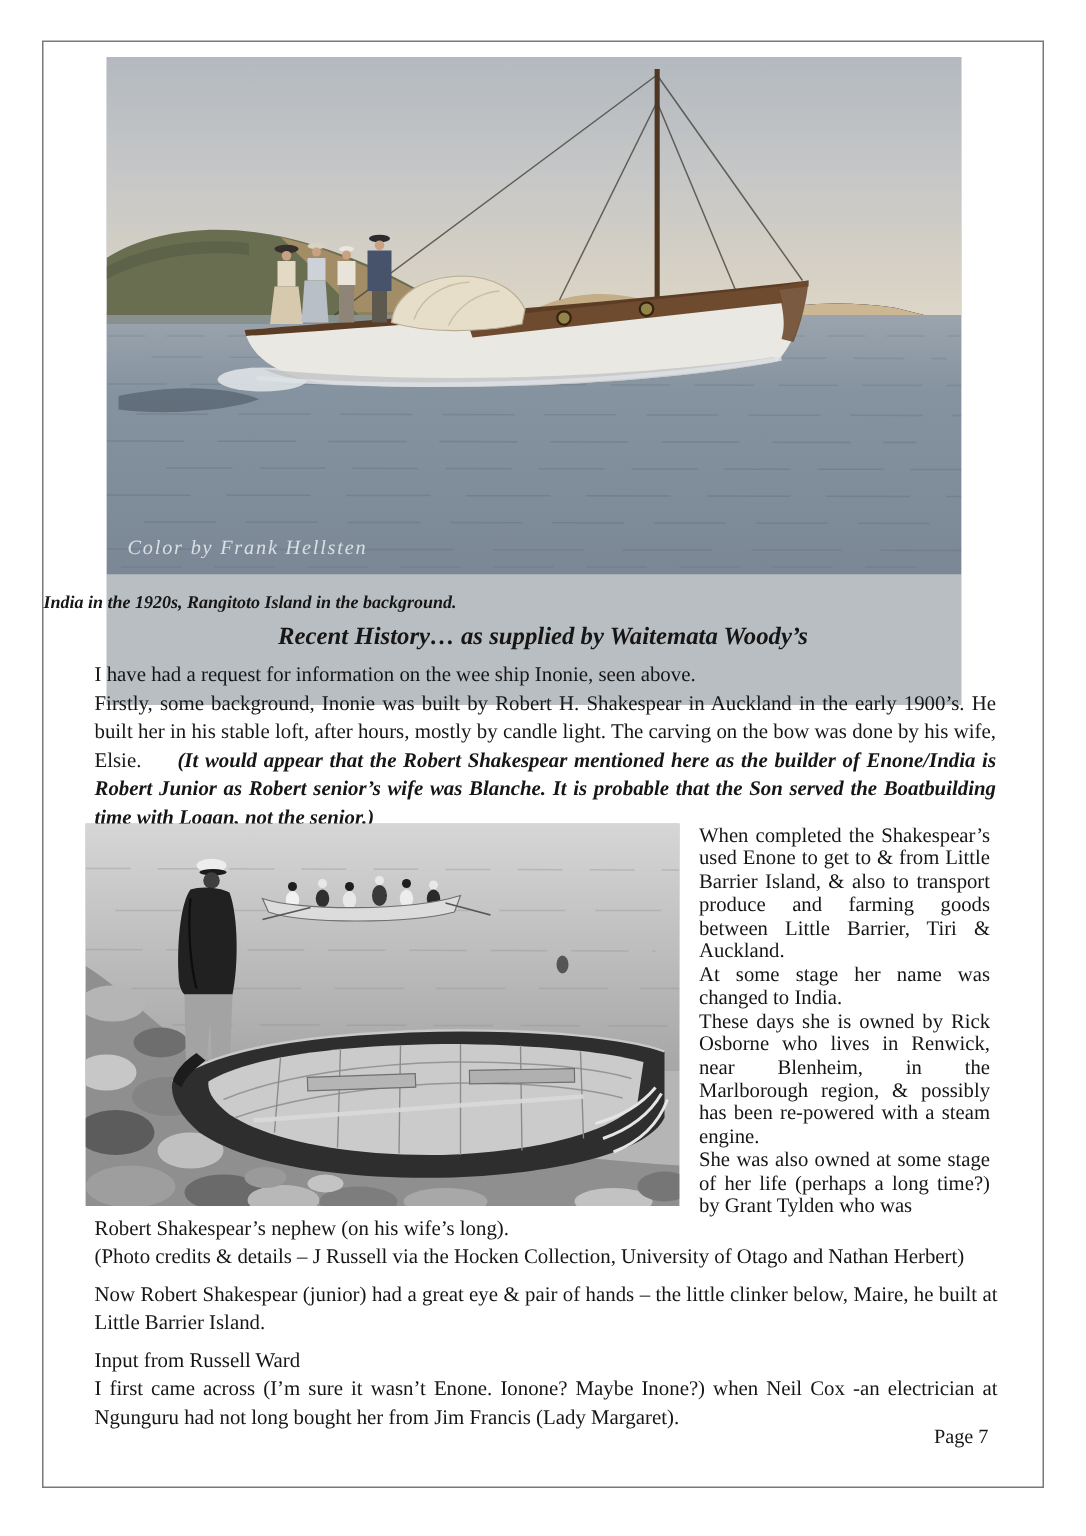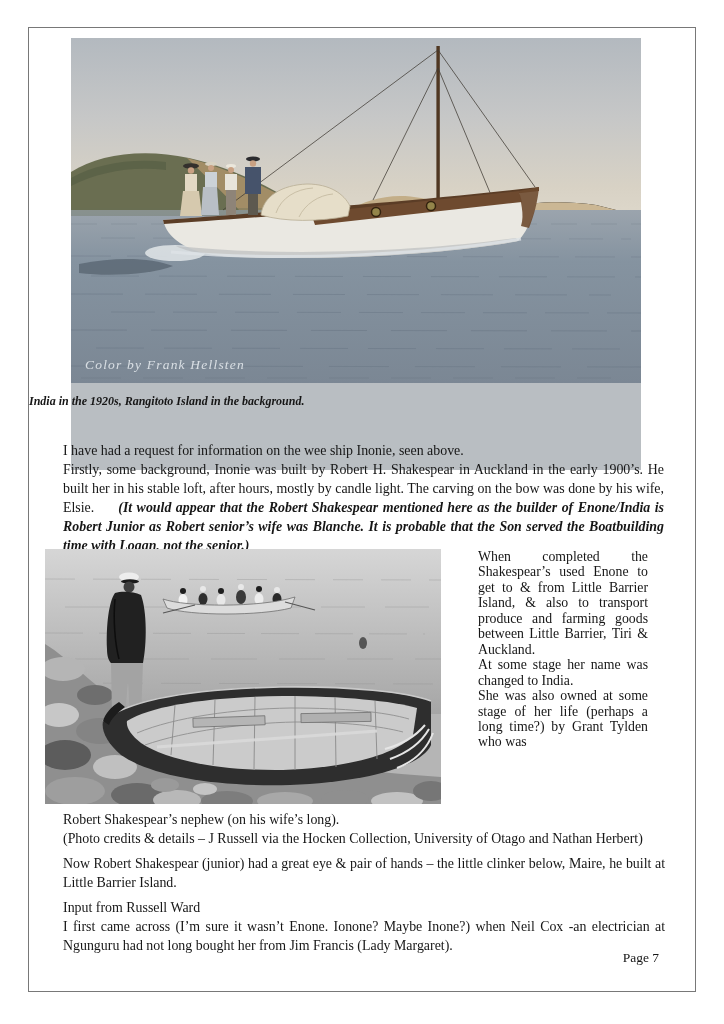--- a/index.html
+++ b/index.html
@@ -24,21 +24,21 @@
   .heading {
     position:absolute; top:385px; left:0; width:100%; text-align:center;
     font-size:16.5px; font-weight:bold; font-style:italic; line-height:21px;
   }
   .intro {
     position:absolute; left:34px; top:413px; width:601px;
     font-size:13.9px; line-height:19px; text-align:justify;
   }
   .intro p { margin:0; }
   .annotation { font-weight:bold; font-style:italic; margin-left:24px; }
-  .twocol { position:absolute; left:16px; top:521px; width:603px; display:flex;gap:24px; }
+  .twocol { position:absolute; left:28px; top:521px; width:603px; display:flex; }
   .photo-bw {
     width:396px; height:255px; flex:0 0 auto; overflow:hidden; background:#b5b5b5;
   }
   .sidecol {
     margin-left:13px; width:194px; font-size:13.8px; line-height:15.45px;
     text-align:justify;
   }
   .sidecol p { margin:0; }
   .below {
     position:absolute; left:34px; top:782px; width:602px;
@@ -155,20 +155,21 @@
           </g>
 
           <path d="M100,214 C220,224 360,216 450,201" stroke="#dde2e6" stroke-width="3" fill="none" opacity="0.8"></path>
         </g>
 
         <text x="14" y="331" font-size="13.5" font-style="italic" letter-spacing="1.2" fill="#e6ebef" opacity="0.88" font-family="'Liberation Serif',serif">Color by Frank Hellsten</text>
       </svg>
     </div>
 
     <div class="caption">India in the 1920s, Rangitoto Island in the background.</div>
+    <div class="heading">Recent History… as supplied by Waitemata Woody’s</div>
 
     <div class="intro">
       <p>I have had a request for information on the wee ship Inonie, seen above.</p>
       <p><span>Firstly, some background, Inonie was built by Robert H. Shakespear in Auckland in the early 1900’s. He built her in his stable loft, after hours, mostly by candle light. The carving on the bow was done by his wife, Elsie.</span><span class="annotation">(It would appear that the Robert Shakespear mentioned here as the builder of Enone/India is Robert Junior as Robert senior’s wife was Blanche. It is probable that the Son served the Boatbuilding time with Logan, not the senior.)</span></p>
     </div>
 
     <div class="twocol">
       <div class="photo-bw">
         <svg width="396" height="255" viewBox="0 0 396 255">
           <defs>
@@ -257,20 +258,21 @@
             <path d="M345,210 C362,204 376,194 384,180" stroke="#e5e5e5" stroke-width="2" fill="none"></path>
             <path d="M352,219 C370,212 382,200 388,184" stroke="#e5e5e5" stroke-width="2" fill="none"></path>
             <path d="M58,172 C60,165 66,158 74,153 L80,158 C72,164 66,170 64,176 Z" fill="#1c1c1c"></path>
           </g>
         </svg>
       </div>
 
       <div class="sidecol">
         <p>When completed the Shakespear’s used Enone to get to &amp; from Little Barrier Island, &amp; also to transport produce and farming goods between Little Barrier, Tiri &amp; Auckland.</p>
         <p>At some stage her name was changed to India.</p>
+        <p>These days she is owned by Rick Osborne who lives in Renwick, near Blenheim, in the Marlborough region, &amp; possibly has been re-powered with a steam engine.</p>
         <p>She was also owned at some stage of her life (perhaps a long time?) by Grant Tylden who was</p>
       </div>
     </div>
 
     <div class="below">
       <p>Robert Shakespear’s nephew (on his wife’s long).</p>
       <p class="nowrap">(Photo credits &amp; details – J Russell via the Hocken Collection, University of Otago and Nathan Herbert)</p>
       <p class="mt">Now Robert Shakespear (junior) had a great eye &amp; pair of hands – the little clinker below, Maire, he built at Little Barrier Island.</p>
       <p class="mt input-heading">Input from Russell Ward</p>
       <p>I first came across (I’m sure it wasn’t Enone. Ionone? Maybe Inone?) when Neil Cox -an electrician at Ngunguru had not long bought her from Jim Francis (Lady Margaret).</p>

